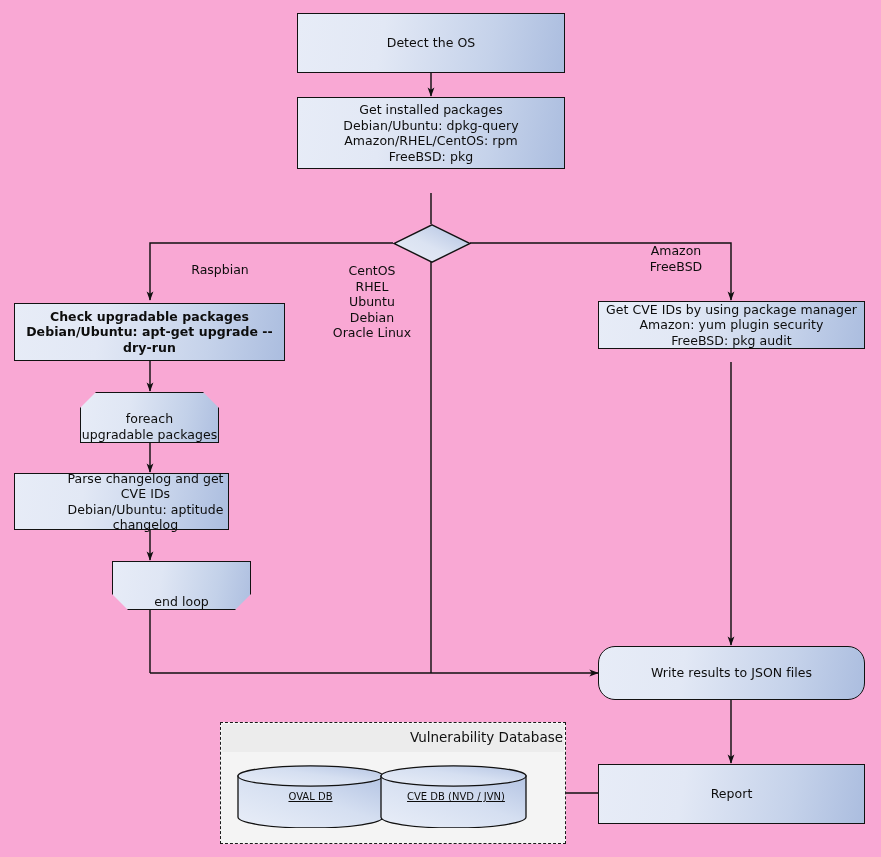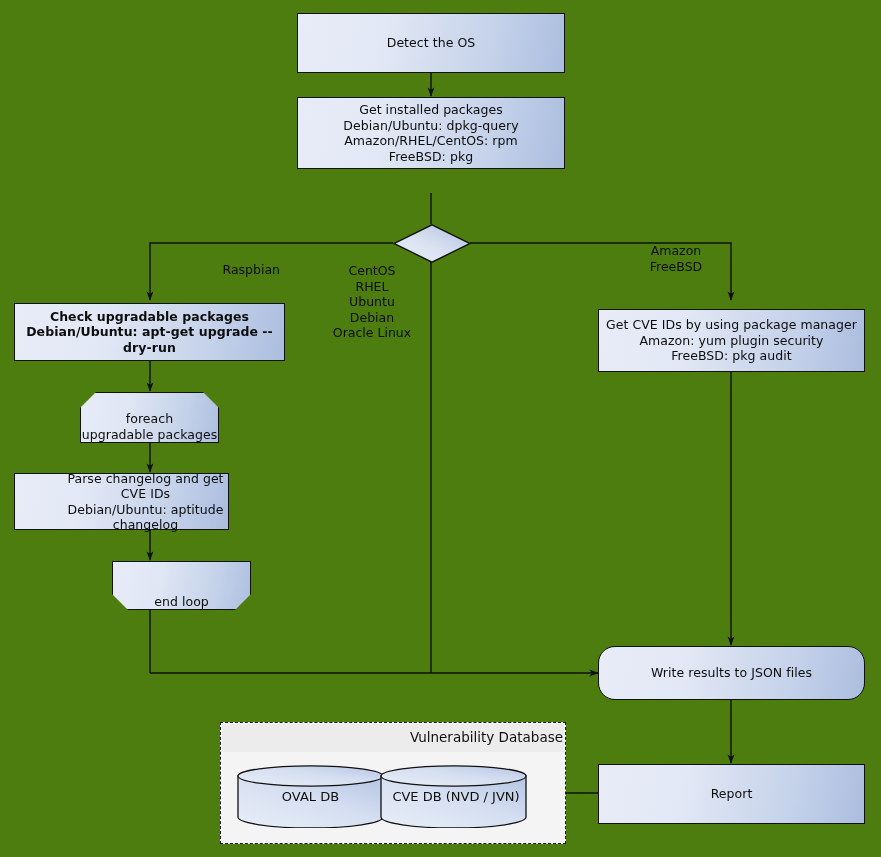--- a/index.html
+++ b/index.html
@@ -7,21 +7,21 @@
     padding: 0;
     background: #ffffff;
   }
   body {
     font-family: "DejaVu Sans", "Liberation Sans", sans-serif;
   }
   #canvas {
     position: relative;
     width: 881px;
     height: 857px;
-    background: #4d7c0f;
+    background: #f9a8d4;
     overflow: hidden;
   }
   svg#wires {
     position: absolute;
     left: 0;
     top: 0;
     width: 881px;
     height: 857px;
     pointer-events: none;
   }
@@ -54,21 +54,21 @@
     clip-path: polygon(0 0, 100% 0, 100% calc(100% - 16px), calc(100% - 16px) 100%, 16px 100%, 0 calc(100% - 16px));
   }
   .diamond-wrap {
     position: absolute;
   }
   .edge-label {
     position: absolute;
     font-size: 12.5px;
     line-height: 15.5px;
     color: #0d0d0d;
-    text-align: right;
+    text-align: center;
     white-space: pre-line;
   }
   .group-box {
     position: absolute;
     box-sizing: border-box;
     border: 1.6px dashed #1a1a1a;
     background: #f4f4f4;
   }
   .group-title {
     position: absolute;
@@ -94,23 +94,24 @@
     position: absolute;
     left: 0; top: 0;
   }
   .cyl-label {
     position: absolute;
     left: 0; top: 0;
     width: 100%; height: 100%;
     display: flex;
     align-items: center;
     justify-content: center;
-    font-size: 13px;
+    font-size: 10px;
     color: #0d0d0d;
     text-align: center;
+    text-decoration: underline;
   }
 </style>
 </head>
 <body>
 
 <div id="canvas">
 
   <svg id="wires" viewBox="0 0 881 857" xmlns="http://www.w3.org/2000/svg">
     <defs>
       <marker id="arrow" markerWidth="10" markerHeight="10" refX="8.6" refY="3.6" orient="auto" markerUnits="userSpaceOnUse">
@@ -183,21 +184,21 @@
 
   <div class="node proc" style="left:14px; top:473px; width:215px; height:57px;padding-left:48px;">
     <span>Parse changelog and get  CVE IDs
 Debian/Ubuntu: aptitude changelog</span>
   </div>
 
   <div class="node loopend" style="left:80px; top:561px; width:139px; height:49px;margin-left:32px;">
     <span>end loop</span>
   </div>
 
-  <div class="node proc" style="left:598px; top:301px; width:267px; height:63px;margin-top:8px;">
+  <div class="node proc" style="left:598px; top:301px; width:267px; height:48px;">
     <span>Get CVE IDs by using package manager
 Amazon: yum plugin security
 FreeBSD: pkg audit</span>
   </div>
 
   <div class="node proc" style="left:598px; top:646px; width:267px; height:54px;border-radius:17px;">
     <span>Write results to JSON files</span>
   </div>
 
   <div class="node proc" style="left:598px; top:764px; width:267px; height:60px;">

